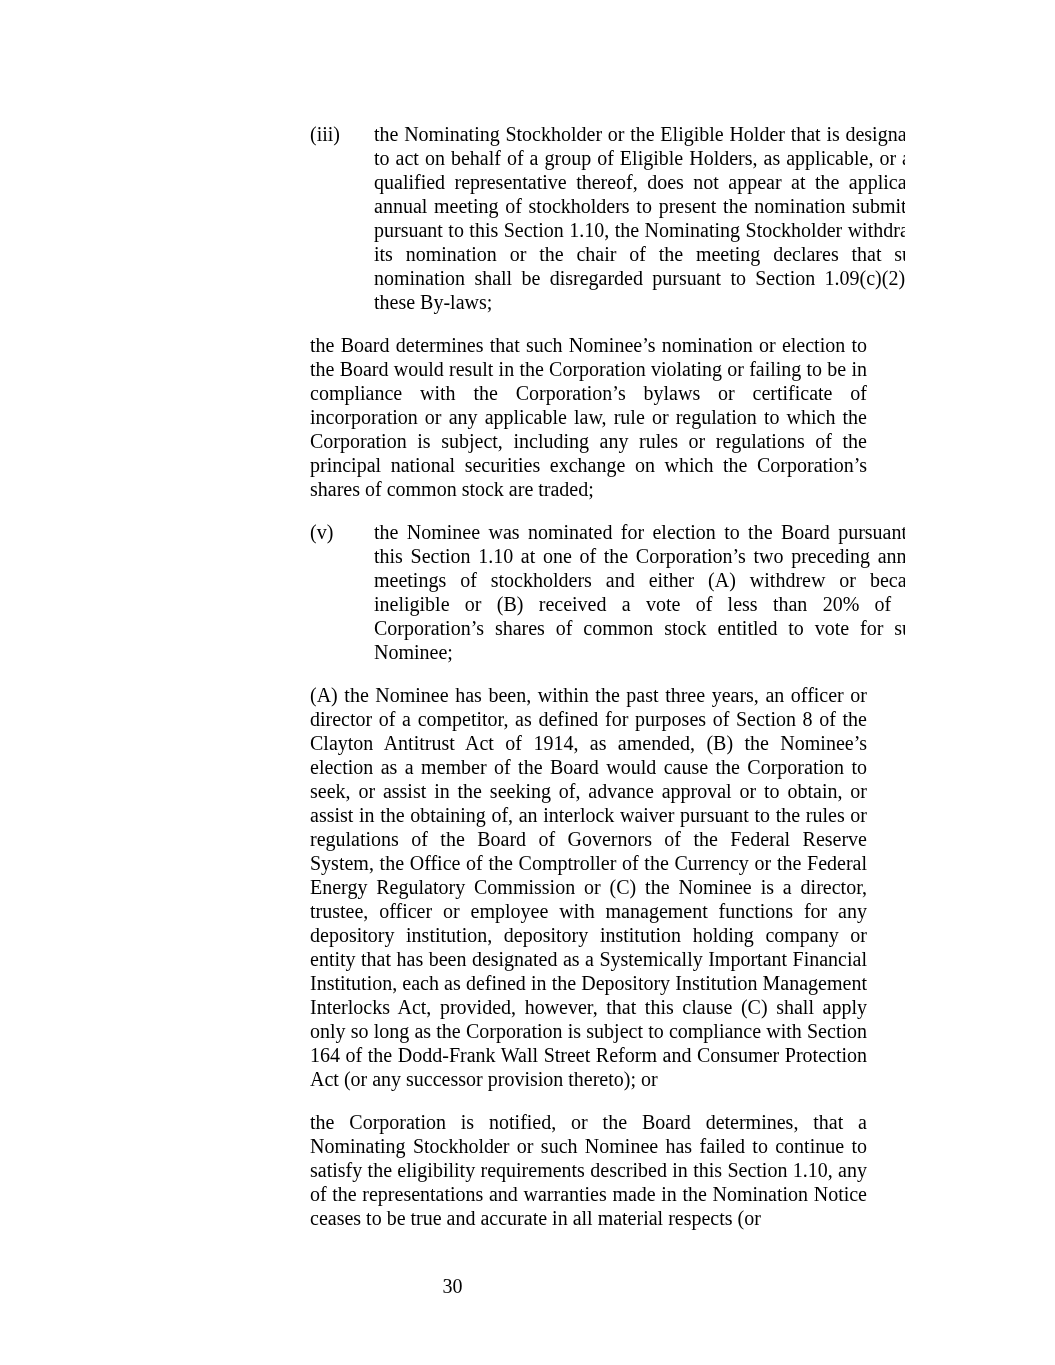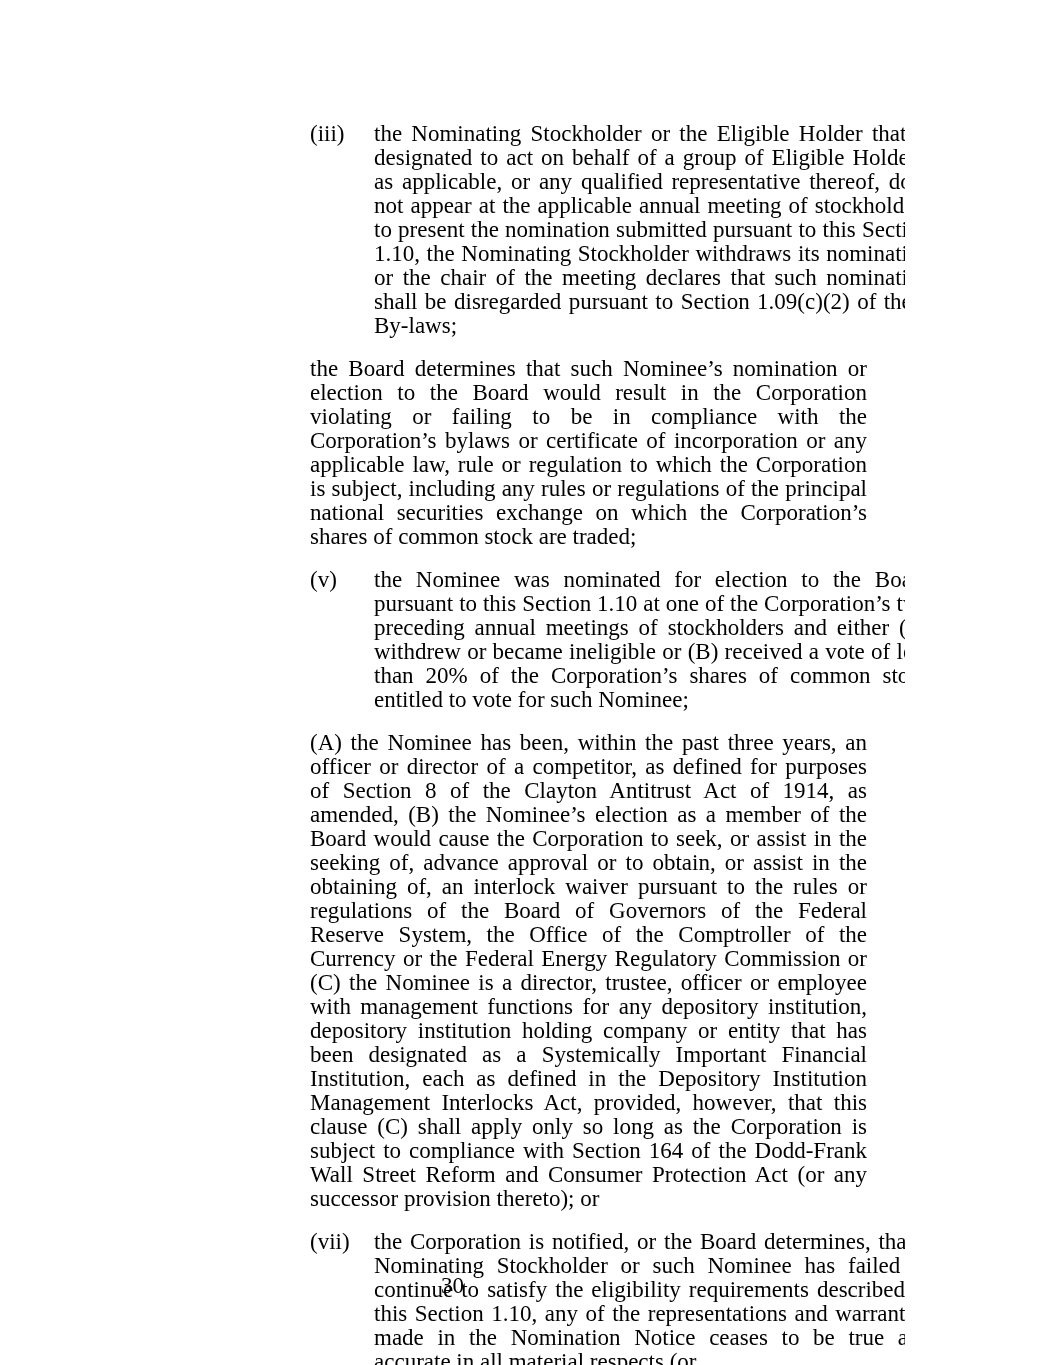--- a/index.html
+++ b/index.html
@@ -7,21 +7,21 @@
     padding: 0;
     background: #ffffff;
   }
   .page {
     position: relative;
     width: 905px;
     height: 1365px;
     background: #ffffff;
     color: #000000;
     font-family: "Liberation Serif", "DejaVu Serif", serif;
-    font-size: 23px;
+    font-size: 20px;
     line-height: 24px;
     overflow: hidden;
   }
   .content {
     position: absolute;
     top: 122px;
     left: 310px;
     width: 621px;
   }
   .item {
@@ -61,18 +61,17 @@
   <div class="item">
     <span class="marker">(v)</span>
     <div class="text">the Nominee was nominated for election to the Board pursuant to this Section 1.10 at one of the Corporation’s two preceding annual meetings of stockholders and either (A) withdrew or became ineligible or (B) received a vote of less than 20% of the Corporation’s shares of common stock entitled to vote for such Nominee;</div>
   </div>
 
   <div class="item">
     <div class="text">(A) the Nominee has been, within the past three years, an officer or director of a competitor, as defined for purposes of Section 8 of the Clayton Antitrust Act of 1914, as amended, (B) the Nominee’s election as a member of the Board would cause the Corporation to seek, or assist in the seeking of, advance approval or to obtain, or assist in the obtaining of, an interlock waiver pursuant to the rules or regulations of the Board of Governors of the Federal Reserve System, the Office of the Comptroller of the Currency or the Federal Energy Regulatory Commission or (C) the Nominee is a director, trustee, officer or employee with management functions for any depository institution, depository institution holding company or entity that has been designated as a Systemically Important Financial Institution, each as defined in the Depository Institution Management Interlocks Act, provided, however, that this clause (C) shall apply only so long as the Corporation is subject to compliance with Section 164 of the Dodd-Frank Wall Street Reform and Consumer Protection Act (or any successor provision thereto); or</div>
   </div>
 
   <div class="item">
-    <span class="marker">(vii)</span>
     <div class="text">the Corporation is notified, or the Board determines, that a Nominating Stockholder or such Nominee has failed to continue to satisfy the eligibility requirements described in this Section 1.10, any of the representations and warranties made in the Nomination Notice ceases to be true and accurate in all material respects (or</div>
   </div>
 </div>
   <div class="page-number">30</div>
 </div>
 
 </body></html>

